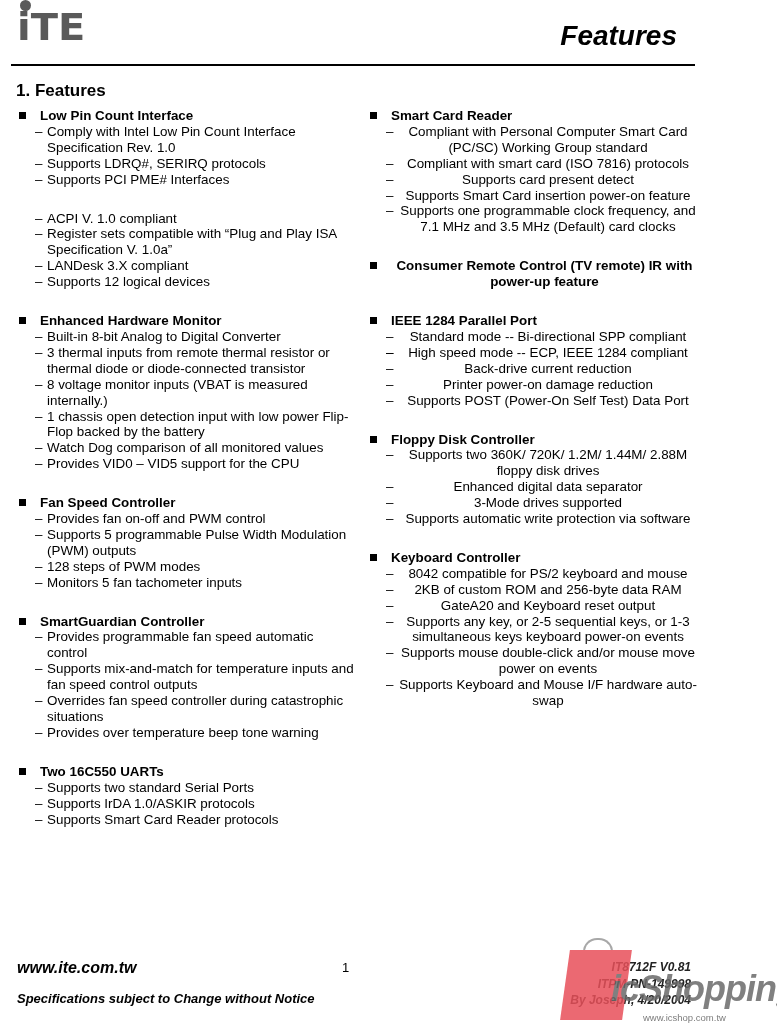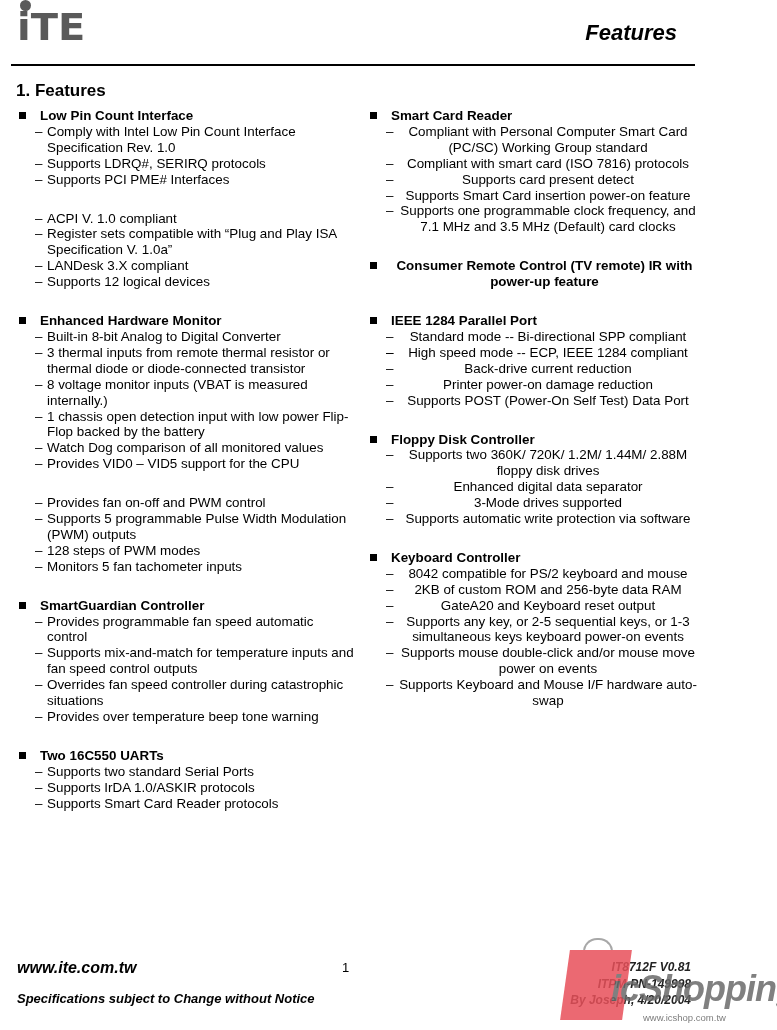--- a/index.html
+++ b/index.html
@@ -3,21 +3,21 @@
   <meta charset="utf-8">
   <style>
     html, body { margin: 0; padding: 0; background: #ffffff; }
     body {
       width: 777px; height: 1030px; position: relative; overflow: hidden;
       font-family: "Liberation Sans", sans-serif; color: #000;
     }
     .logo { position: absolute; left: 17px; top: 0; width: 82px; height: 40px; }
     .logo .dot { position: absolute; left: 3px; top: 0px; width: 11px; height: 11px; border-radius: 50%; background: #5a5a5a; }
     .logo .word { position: absolute; left: 0px; top: 9px; font-family: "DejaVu Sans", sans-serif; font-weight: bold; font-size: 37px; letter-spacing: 0px; color: #5a5a5a; line-height: 1; transform: scaleX(1.08); transform-origin: left top; }
-    .header-title { position: absolute; right: 100px; top: 20px; font-size: 22px; font-weight: bold; font-style: italic; }
+    .header-title { position: absolute; right: 100px; top: 20px; font-size: 28px; font-weight: bold; font-style: italic; }
     .header-rule { position: absolute; left: 11px; top: 64px; width: 684px; height: 2px; background: #000; }
     .section-title { position: absolute; left: 16px; top: 81px; font-size: 17px; font-weight: bold; }
     .col { position: absolute; top: 108px; width: 340px; font-size: 13.4px; line-height: 15.9px; }
     .col.left { left: 17px; }
     .col.right { left: 368px; width: 330px; text-align: center; }
     .group { margin-bottom: 23px; }
     .group-head { display: flex; align-items: flex-start; font-weight: bold; }
     .bullet { width: 7px; height: 7px; background: #000; margin: 4px 14px 0 2px; flex: 0 0 auto; }
     .items { margin: 0; padding: 0; list-style: none; }
     .item { position: relative; padding-left: 30px; }
@@ -72,20 +72,24 @@
       <ul class="items">
         <li class="item"><span class="dash">–</span><span>Built-in 8-bit Analog to Digital Converter</span></li>
         <li class="item"><span class="dash">–</span><span>3 thermal inputs from remote thermal resistor or thermal diode or diode-connected transistor</span></li>
         <li class="item"><span class="dash">–</span><span>8 voltage monitor inputs (VBAT is measured internally.)</span></li>
         <li class="item"><span class="dash">–</span><span>1 chassis open detection input with low power Flip-Flop backed by the battery</span></li>
         <li class="item"><span class="dash">–</span><span>Watch Dog comparison of all monitored values</span></li>
         <li class="item"><span class="dash">–</span><span>Provides VID0 – VID5 support for the CPU</span></li>
       </ul>
     </div>
     <div class="group">
+      <div class="group-head">
+        <span class="bullet"></span>
+        <span>Fan Speed Controller</span>
+      </div>
       <ul class="items">
         <li class="item"><span class="dash">–</span><span>Provides fan on-off and PWM control</span></li>
         <li class="item"><span class="dash">–</span><span>Supports 5 programmable Pulse Width Modulation (PWM) outputs</span></li>
         <li class="item"><span class="dash">–</span><span>128 steps of PWM modes</span></li>
         <li class="item"><span class="dash">–</span><span>Monitors 5 fan tachometer inputs</span></li>
       </ul>
     </div>
     <div class="group">
       <div class="group-head">
         <span class="bullet"></span>

